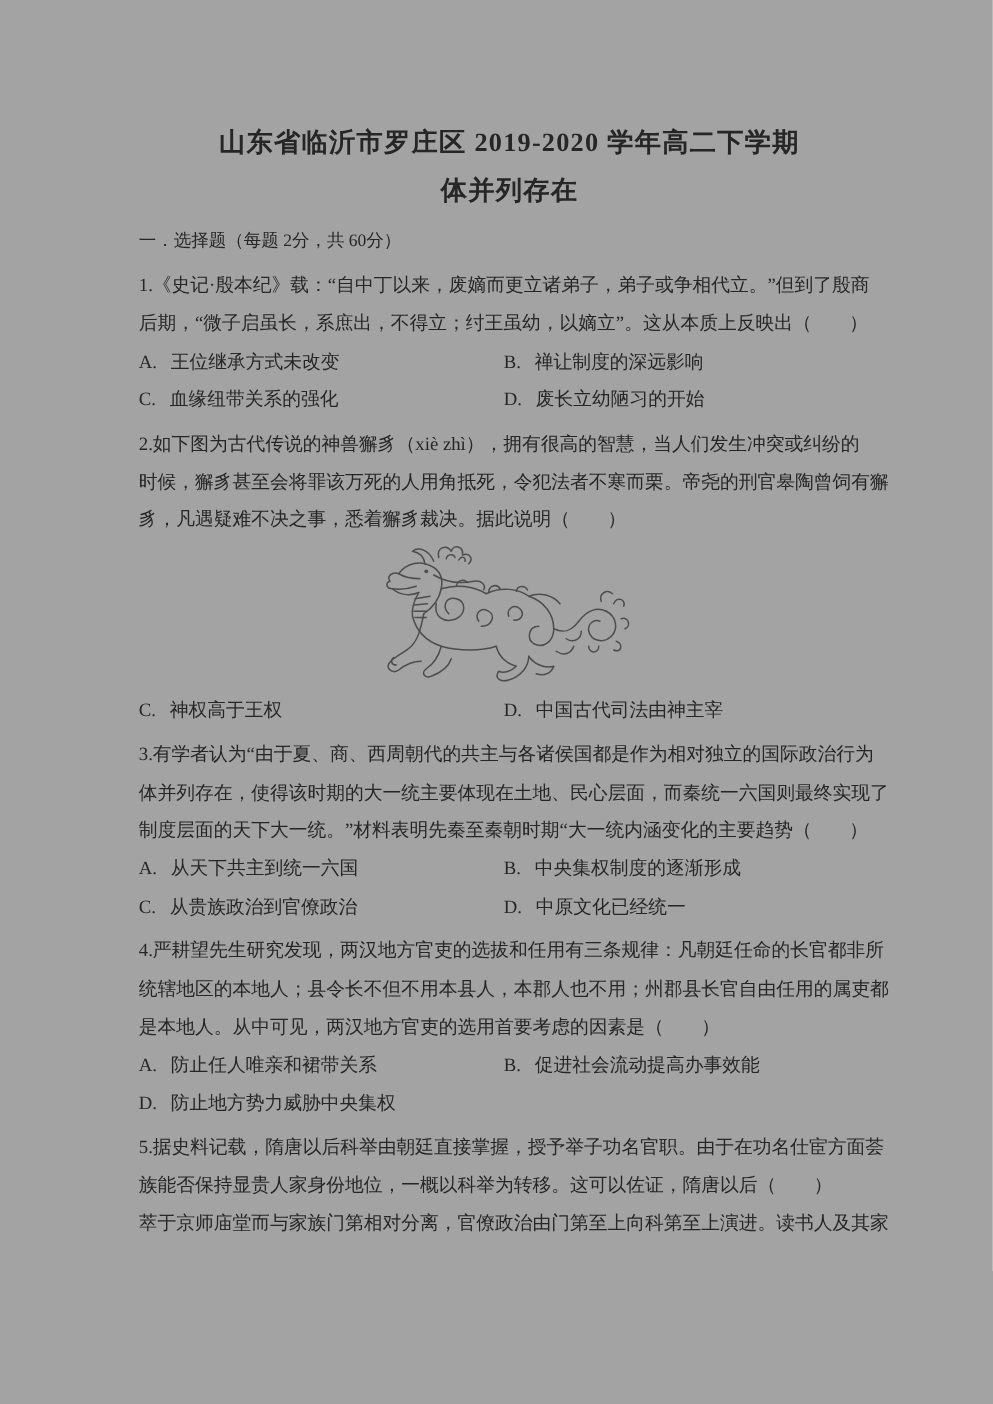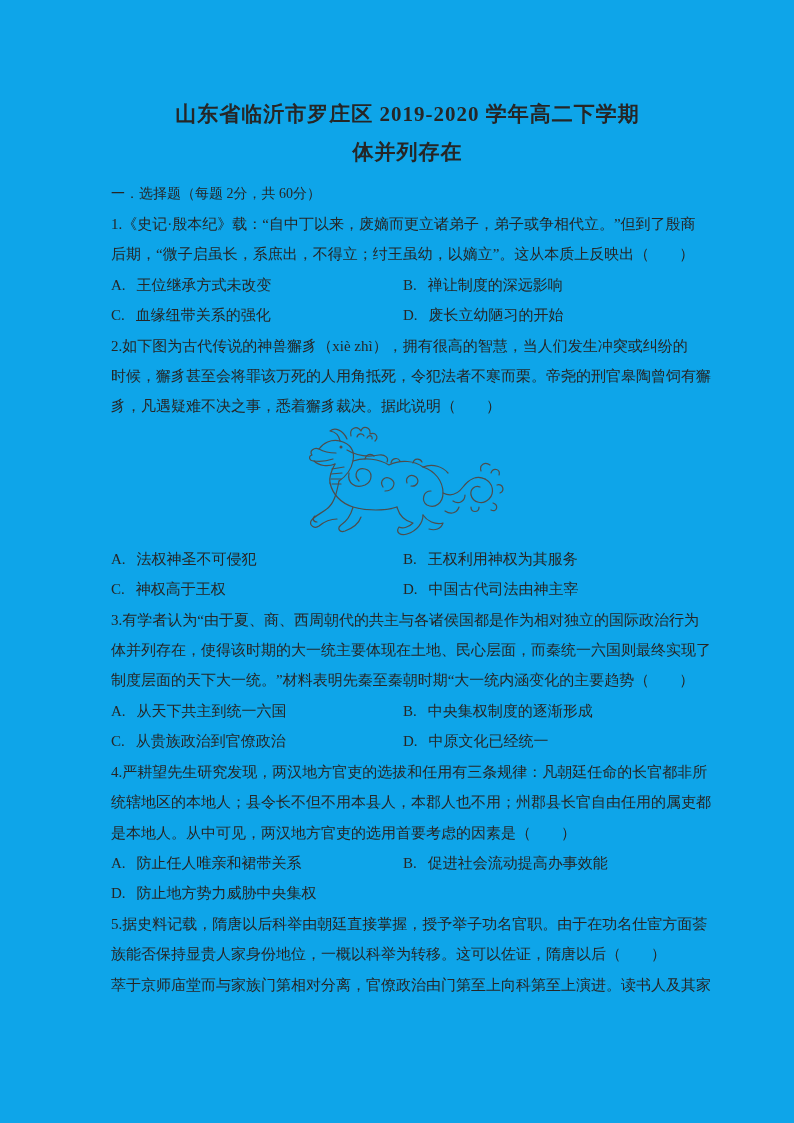--- a/index.html
+++ b/index.html
@@ -5,39 +5,39 @@
   html, body { margin: 0; padding: 0; }
   body {
     width: 794px; height: 1123px;
     background: #ffffff;
     font-family: "Liberation Serif", "DejaVu Serif", serif;
     color: #262626;
   }
   .page {
     position: relative;
     width: 794px; height: 1123px;
-    background: #0ea5e9;
+    background: #a3a3a3;
     overflow: hidden;
   }
   .content { padding: 0 90px 0 111px; }
   .title {
     text-align: center;
     font-weight: bold;
     font-size: 21px;
     line-height: 27px;
     letter-spacing: 1px;
   }
   .title1 { padding-top: 101px; }
   .title2 { margin-top: 11px; }
   .section-header {
     margin-top: 13px;
     font-size: 14px;
     line-height: 30px;
   }
-  .q { font-size: 15px; }
+  .q { margin-top: 5px; font-size: 15px; }
   .q .line { line-height: 30.4px; white-space: nowrap; }
   .opt-row { display: flex; line-height: 30.4px; }
   .opt { white-space: nowrap; }
   .opt-a { flex: 0 0 292px; width: 292px; }
   .opt-label { display: inline-block; margin-right: 11px; }
   .figure { position: relative; height: 122px; }
   .figure svg { position: absolute; left: 184px; top: 1px; }
 </style>
 </head>
 <body>
@@ -120,28 +120,20 @@
 
             <path d="M186 48 C184 42 190 38 195 42 M196 50 C198 44 206 46 204 52 M202 62 C208 60 210 68 205 70 M198 80 C204 82 202 90 196 87 M184 84 C184 90 176 90 176 84"></path>
 
             <path d="M150 88 C156 92 162 90 164 84 M158 78 C164 82 170 78 170 72"></path>
           </g>
         </svg>
       </div>
 
       <div class="opt-row">
         <div class="opt opt-a">
-          <span class="opt-label">A.</span><span>法权神圣不可侵犯</span>
-        </div>
-        <div class="opt">
-          <span class="opt-label">B.</span><span>王权利用神权为其服务</span>
-        </div>
-      </div>
-      <div class="opt-row">
-        <div class="opt opt-a">
           <span class="opt-label">C.</span><span>神权高于王权</span>
         </div>
         <div class="opt">
           <span class="opt-label">D.</span><span>中国古代司法由神主宰</span>
         </div>
       </div>
     </div>
 
     <div class="q">
       <div class="line">3.有学者认为“由于夏、商、西周朝代的共主与各诸侯国都是作为相对独立的国际政治行为</div>

